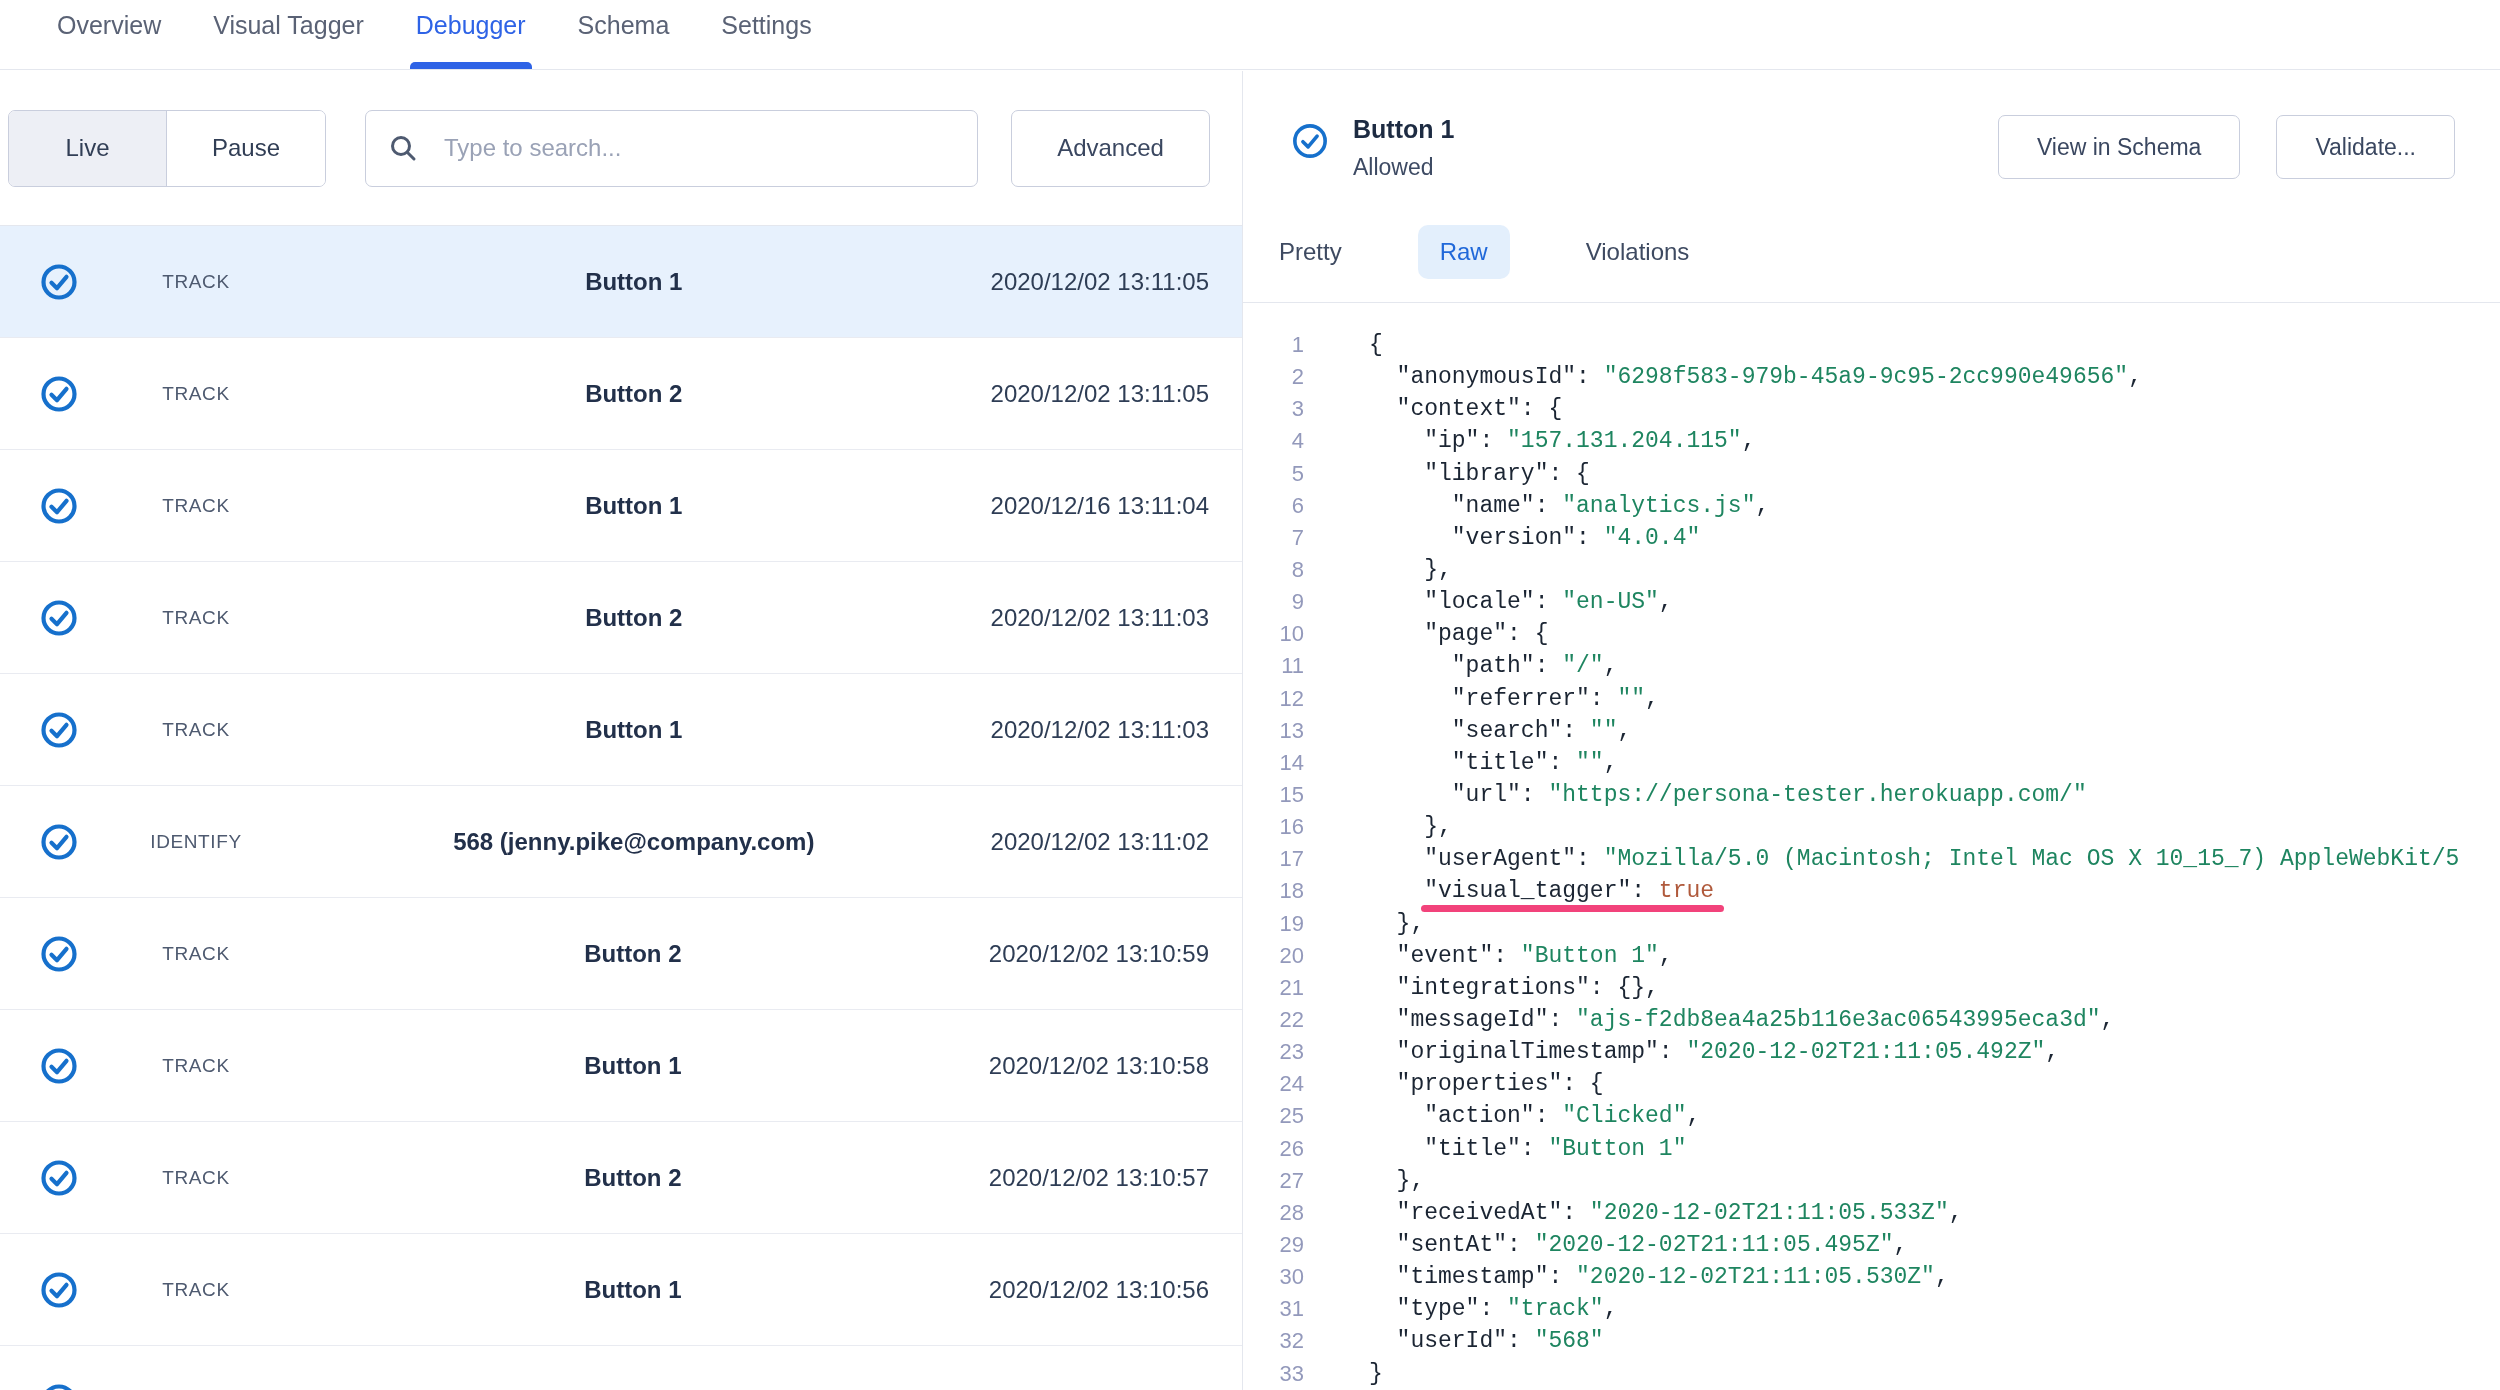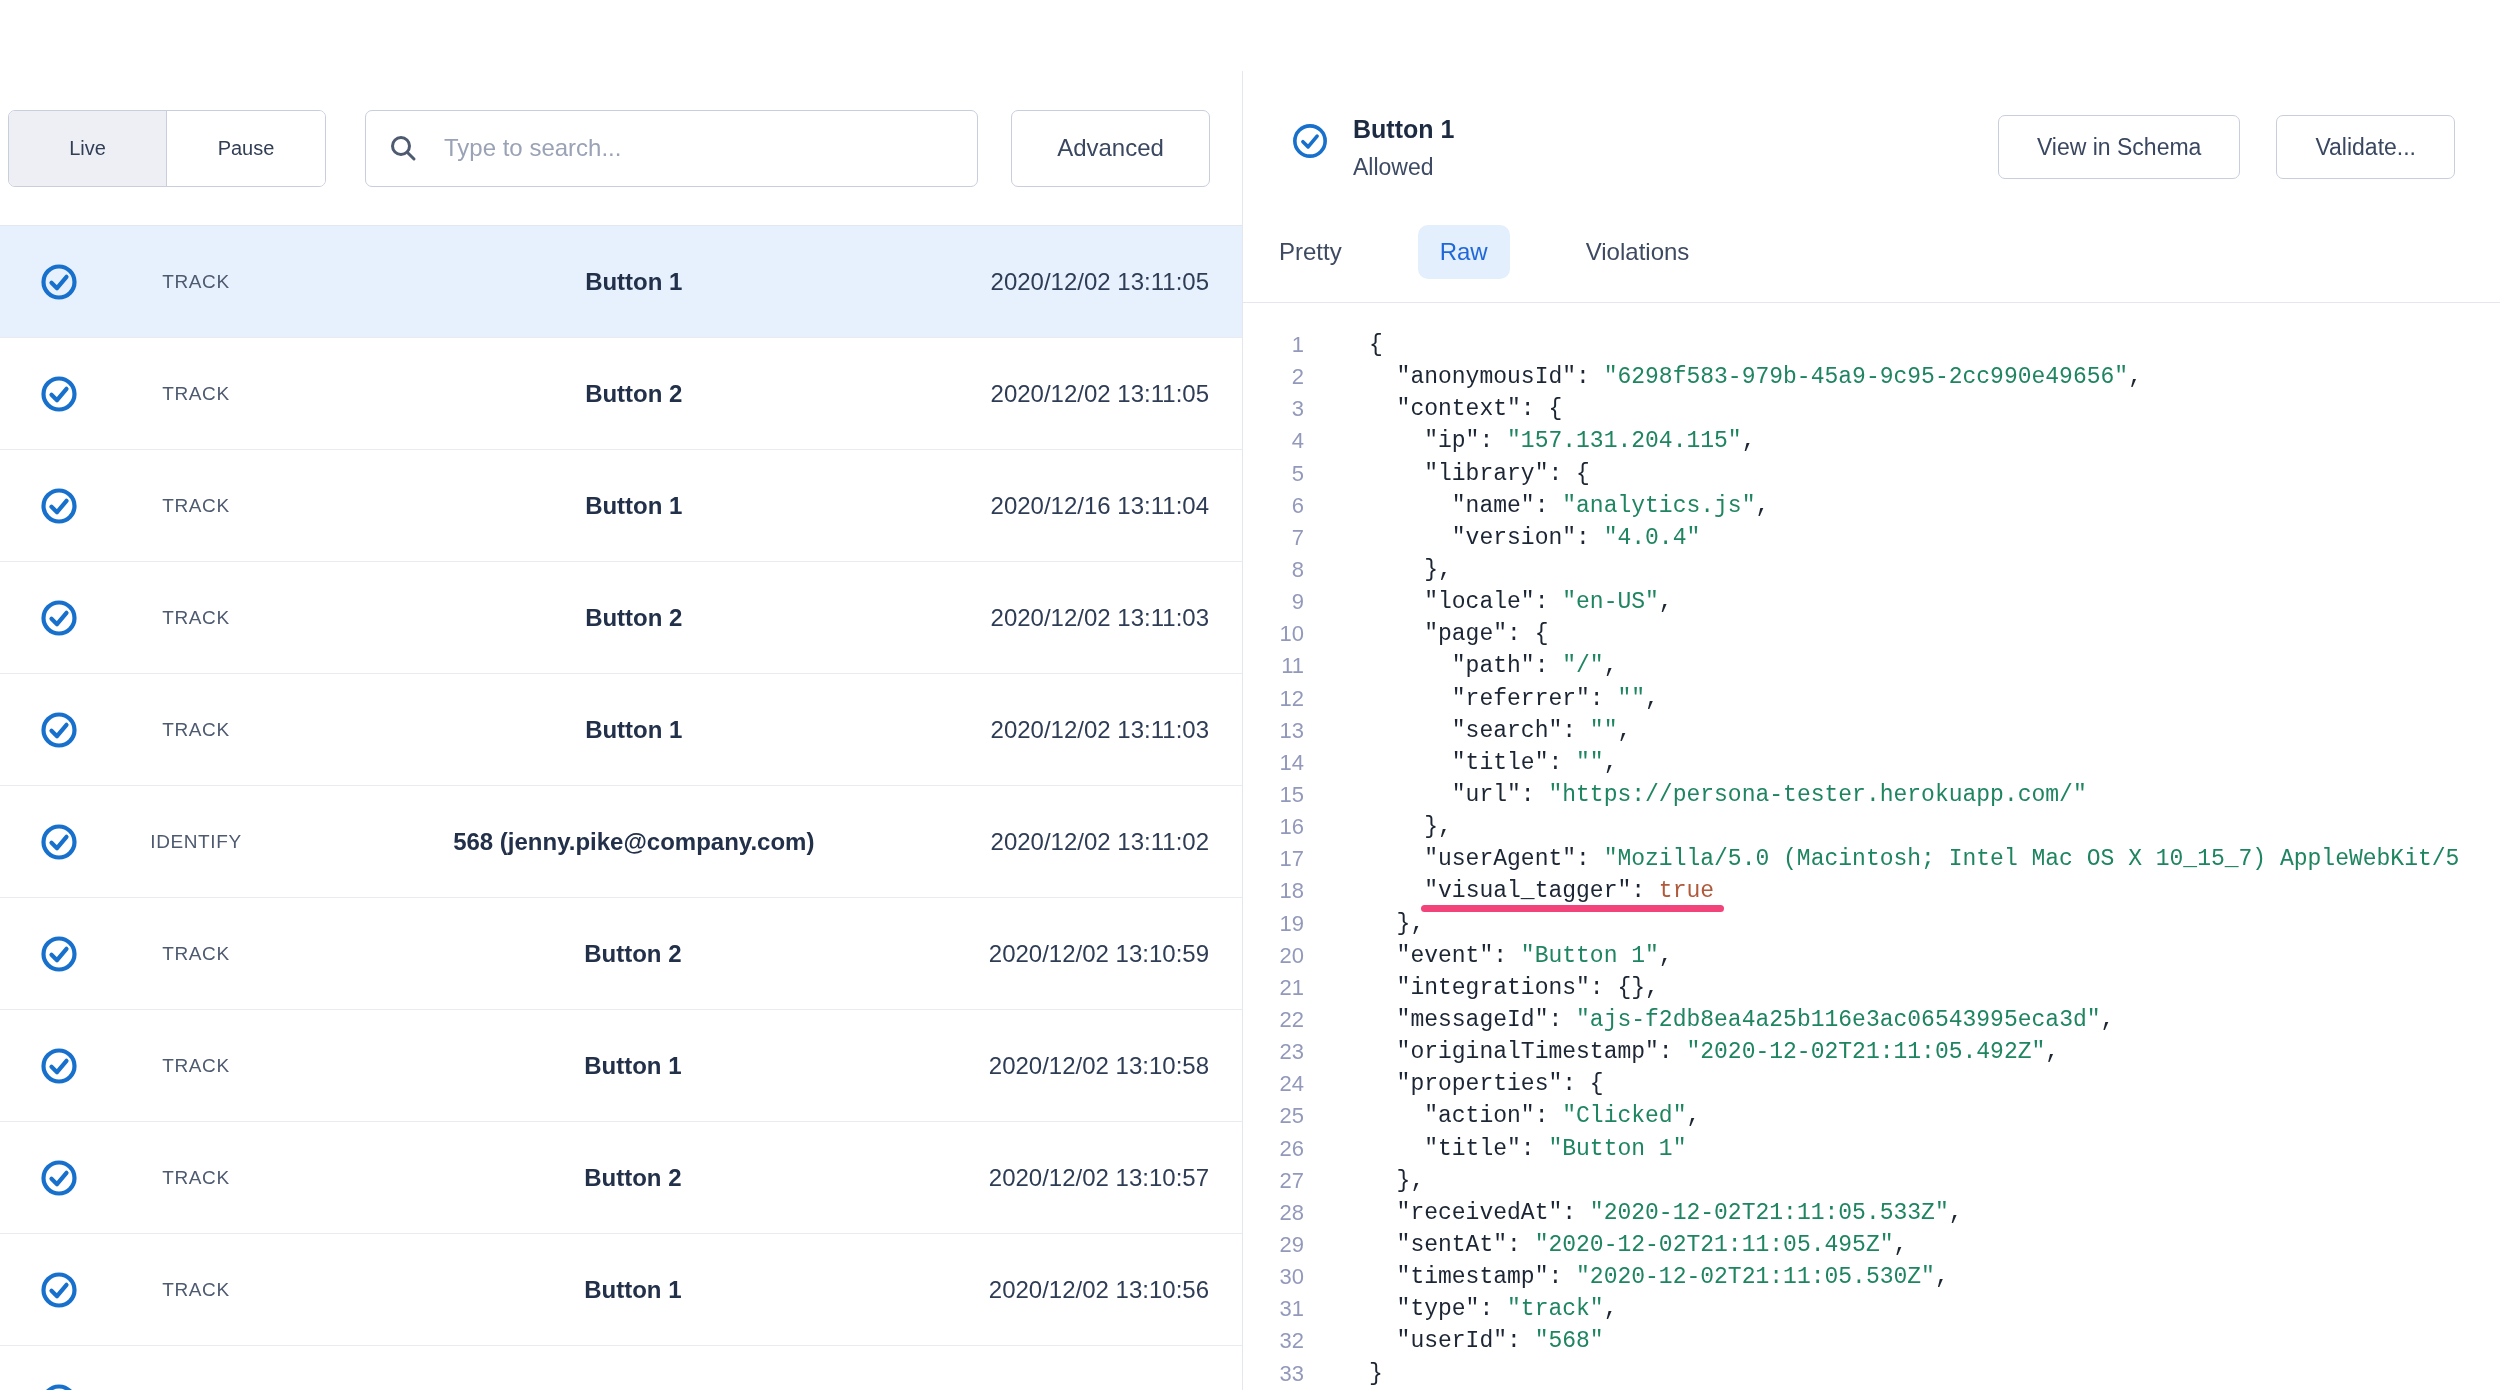--- a/index.html
+++ b/index.html
@@ -29,21 +29,21 @@
   .content{position:absolute;top:71px;left:0;right:0;bottom:0;display:flex;}
   .left-panel{width:1243px;flex:none;border-right:1px solid var(--border);
               display:flex;flex-direction:column;background:#fff;}
   .detail-panel{flex:1;min-width:0;display:flex;flex-direction:column;background:#fff;}
 
   
   .controls{height:155px;flex:none;display:flex;align-items:center;
             padding:0 35px 0 8px;border-bottom:1px solid var(--border);}
   .toggle{display:flex;height:77px;border:1px solid var(--border-strong);
           border-radius:7px;overflow:hidden;flex:none;background:#fff;}
-  .seg{width:158px;height:100%;border:none;background:#fff;font-size:20px;
+  .seg{width:158px;height:100%;border:none;background:#fff;font-size:24px;
        color:#313E55;font-family:inherit;cursor:pointer;}
   .seg.active{background:var(--live-bg);border-right:1px solid var(--border-strong);}
   .search{position:relative;width:613px;height:77px;margin-left:39px;flex:none;
           border:1px solid var(--border-strong);border-radius:7px;
           display:flex;align-items:center;padding-left:22px;background:#fff;gap:10px;}
   .search svg{flex:none;}
   .search input{flex:1;height:100%;border:none;outline:none;background:transparent;
           font-size:24px;font-family:inherit;color:#313E55;padding-left:16px;}
   .search input::placeholder{color:var(--placeholder);}
   .btn{height:77px;border:1px solid var(--border-strong);border-radius:7px;
@@ -95,20 +95,29 @@
   .tok-b{color:var(--code-boolean);}
   .redline{position:relative;}
   .redline::after{content:"";position:absolute;left:-3px;right:-10px;bottom:-8px;
             height:7px;border-radius:4px;background:var(--highlight-underline);}
 </style>
 </head>
 <body>
 
 <div class="app">
 
+  <header class="nav">
+    <div class="nav-tabs">
+        <div class="nav-tab">Overview</div>
+        <div class="nav-tab">Visual Tagger</div>
+        <div class="nav-tab active">Debugger</div>
+        <div class="nav-tab">Schema</div>
+        <div class="nav-tab">Settings</div>
+      </div>
+  </header>
 
   <div class="content">
 
     <aside class="left-panel">
       <div class="controls">
         <div class="toggle">
           <button class="seg active">Live</button>
           <button class="seg">Pause</button>
         </div>
         <div class="search">

